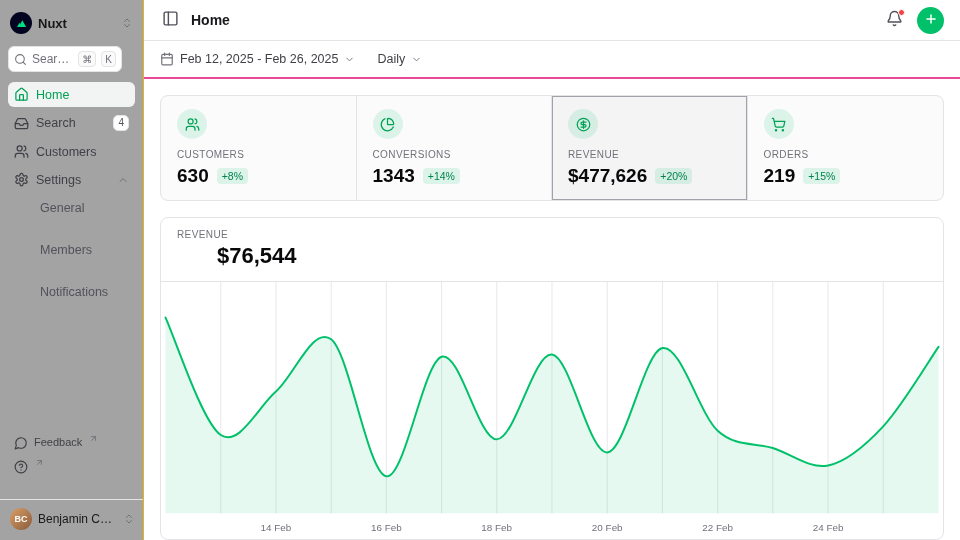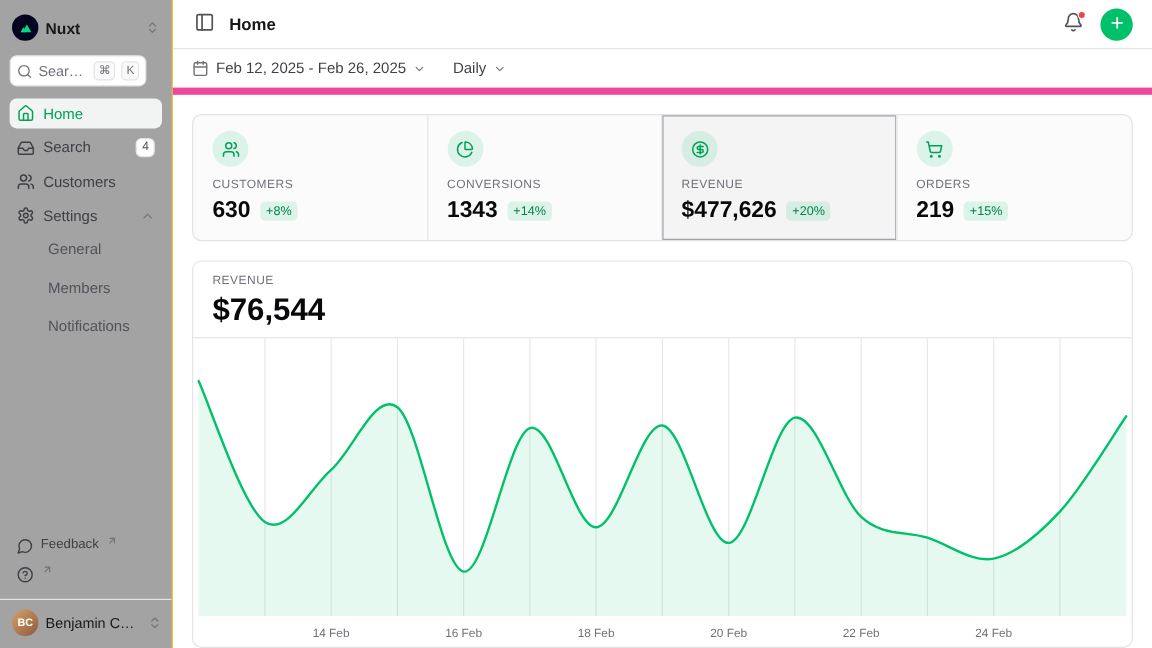--- a/index.html
+++ b/index.html
@@ -22,46 +22,46 @@
   .kbd { border:1px solid #e4e4e7; background:#fafafa; border-radius:4px; font-size:10px;
     padding:0 3px; height:16px; line-height:15px; color:#71717a; flex:none; }
   .nav { display:flex; flex-direction:column; gap:3px; }
   .nav-item { display:flex; align-items:center; gap:7px; padding:5px 6px; border-radius:6px;
     color:#3f3f46; cursor:pointer; font-size:12.5px; }
   .nav-item svg { flex:none; }
   .nav-item .grow { flex:1; overflow:hidden; white-space:nowrap; }
   .nav-item.active { background:#f2f4f3; color:#00a155; font-weight:500; }
   .nav-badge { margin-left:auto; border:1px solid #e4e4e7; border-radius:5px; font-size:10px;
     padding:0 4px; line-height:14px; color:#52525b; background:#fff; }
-  .nav-children { display:flex; flex-direction:column; gap:10px; padding-left:27px; margin-top:2px; }
+  .nav-children { display:flex; flex-direction:column; gap:20px; padding-left:27px; margin-top:2px; }
   .nav-child { padding:4px 5px; border-radius:6px; color:#52525b; font-size:12.5px; cursor:pointer; }
   .spacer { flex:1; }
   .foot-item { display:flex; align-items:flex-start; gap:6px; padding:5px 6px; border-radius:6px;
     color:#3f3f46; cursor:pointer; font-size:11px; }
   .ext { margin-left:1px; transform:translateY(-2px); color:#71717a; }
-  .user-row { border-top:1px solid #e4e4e7; margin:8px -8px 0 -8px; padding:8px 8px 2px 10px;
+  .user-row { border-top:1px solid #e4e4e7; margin:20px -8px 0 -8px; padding:8px 8px 2px 10px;
     display:flex; align-items:center; gap:6px; cursor:pointer; }
   .avatar { width:22px; height:22px; border-radius:50%; flex:none;
     background:linear-gradient(135deg,#d9a066,#8a5a3b); color:#fff; font-size:9px; font-weight:700;
     display:flex; align-items:center; justify-content:center; }
   .user-name { flex:1; font-size:12px; font-weight:500; overflow:hidden; white-space:nowrap; text-overflow:ellipsis; }
 
   
   .main { flex:1; min-width:0; display:flex; flex-direction:column; background:#fff; }
   .header { height:41px; min-height:41px; border-bottom:1px solid #e4e4e7; display:flex;
     align-items:center; padding:0 16px; gap:10px; }
   .icon-btn { background:none; border:none; color:#52525b; cursor:pointer; display:flex;
     align-items:center; justify-content:center; padding:2px; position:relative; }
   .page-title { font-size:14px; font-weight:700; }
   .header-right { margin-left:auto; display:flex; align-items:center; gap:12px; }
   .dot { position:absolute; top:1px; right:0px; width:7px; height:7px; border-radius:50%;
     background:#ef4444; border:1.5px solid #fff; }
   .plus-btn { width:27px; height:27px; border-radius:50%; background:#00C16A; border:none; color:#fff;
     display:flex; align-items:center; justify-content:center; cursor:pointer; }
-  .toolbar { height:38px; min-height:38px; border-bottom:6px solid #ec4899; display:flex;
+  .toolbar { height:38px; min-height:38px; border-bottom:2px solid #ec4899; display:flex;
     align-items:center; padding:0 16px; gap:22px; }
   .tb-btn { display:flex; align-items:center; gap:6px; background:none; border:none; cursor:pointer;
     color:#3f3f46; font-size:12.5px; font-family:inherit; font-weight:500; }
 
   .content { flex:1; padding:16px 16px 0 16px; display:flex; flex-direction:column; gap:16px; overflow:hidden; }
 
   .stats { display:grid; grid-template-columns:repeat(4,1fr); border:1px solid #e4e4e7;
     border-radius:8px; background:#fbfbfb; }
   .stat { padding:13px 16px; border-right:1px solid #e4e4e7; cursor:pointer; }
   .stat:last-child { border-right:none; }
@@ -71,21 +71,21 @@
   .stat-label { margin-top:10px; font-size:10px; letter-spacing:.4px; color:#71717a; font-weight:500; }
   .stat-value-row { margin-top:5px; display:flex; align-items:center; gap:8px; }
   .stat-value { font-size:19px; font-weight:700; color:#09090b; }
   .delta { background:rgba(0,193,106,.12); color:#00834d; font-size:10.5px; font-weight:500;
     padding:2px 5px; border-radius:4px; }
 
   .chart-card { border:1px solid #e4e4e7; border-radius:8px; background:#fff; height:326px;
     display:flex; flex-direction:column; overflow:hidden; }
   .chart-head { height:64px; min-height:64px; padding:11px 16px; border-bottom:1px solid #e4e4e7; }
   .chart-label { font-size:10px; letter-spacing:.4px; color:#71717a; font-weight:500; }
-  .chart-value { font-size:26px; font-weight:700; color:#09090b; margin-top:3px; }
+  .chart-value { font-size:22px; font-weight:700; color:#09090b; margin-top:3px;margin-left:40px; }
   .chart-svg { display:block; width:100%; height:260px; }
 </style>
 </head>
 <body>
 
 <div class="app">
 
   <aside class="sidebar">
 
     <div class="ws-row">

